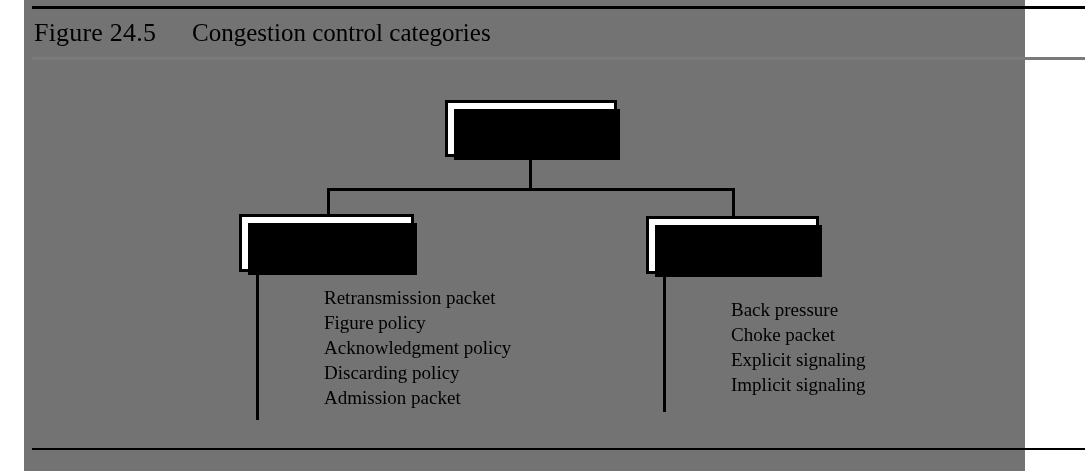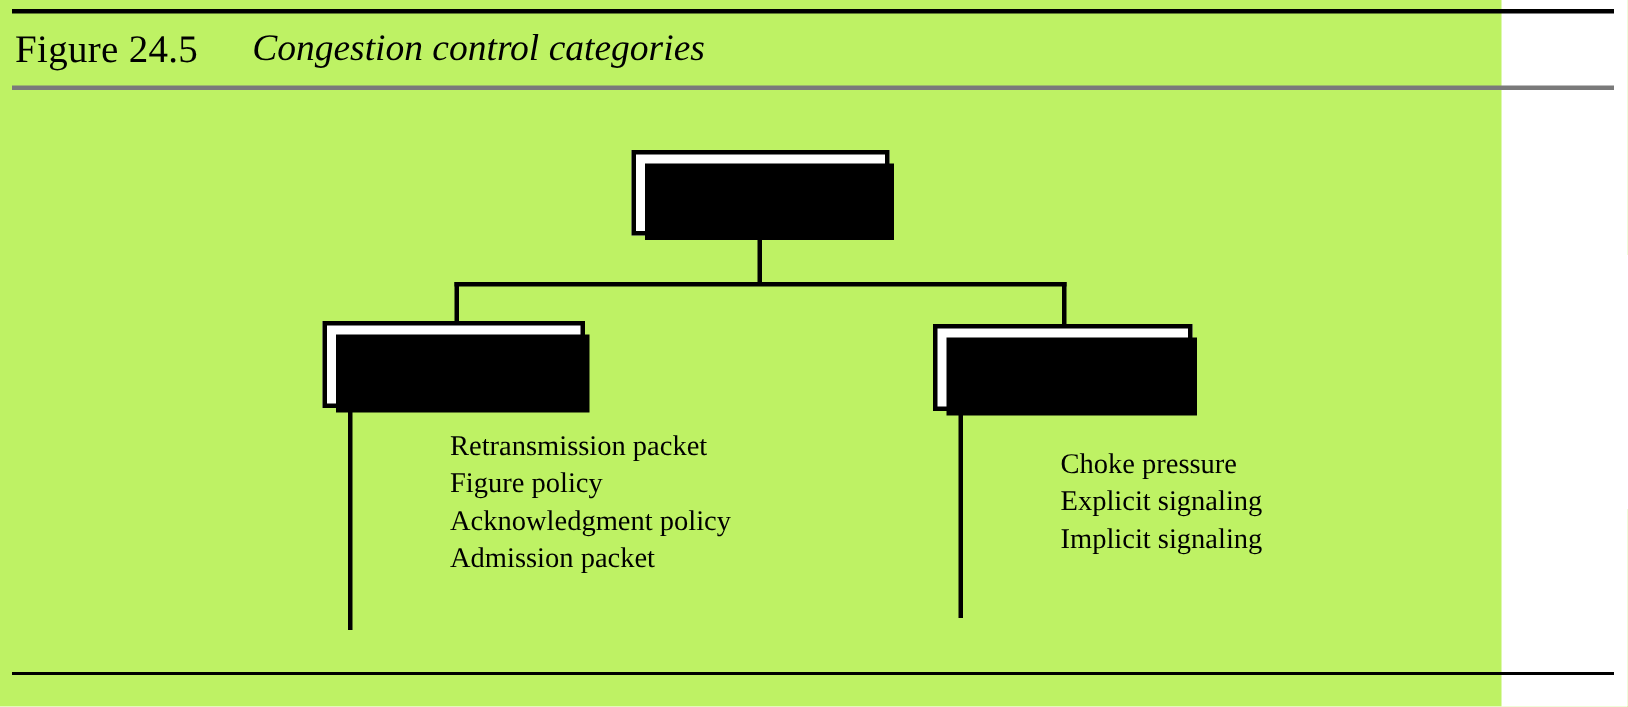--- a/index.html
+++ b/index.html
@@ -12,21 +12,22 @@
     height: 471px;
     overflow: hidden;
     font-family: "Liberation Serif", "DejaVu Serif", serif;
     color: #000000;
   }
 
   #figure-root {
     position: relative;
     width: 1001px;
     height: 471px;
-    background: #bef264;
+    background: #737373;
+    margin-left: 24px;
   }
 
   
   .rule-top {
     position: absolute;
     left: 8px;
     top: 6px;
     width: 1068px;
     height: 3px;
     background: #000000;
@@ -58,21 +59,20 @@
     align-items: center;
     white-space: nowrap;
   }
   .caption-label {
     font-size: 26px;
     font-style: normal;
     letter-spacing: 0.2px;
   }
   .caption-title {
     font-size: 25px;
-    font-style: italic;
     margin-left: 36px;
   }
 
   
   .node-box {
     position: absolute;
     box-sizing: border-box;
     background: #ffffff;
     border: 3px solid #000000;
     display: flex;
@@ -214,24 +214,26 @@
   </div>
 
   <div class="node-box" id="box-closed">
     <span>Closed-loop</span>
   </div>
 
   <div class="item-list" id="list-open">
     <div>Retransmission packet</div>
     <div>Figure policy</div>
     <div>Acknowledgment policy</div>
+    <div>Discarding policy</div>
     <div>Admission packet</div>
   </div>
 
   <div class="item-list" id="list-closed">
-    <div>Choke pressure</div>
+    <div>Back pressure</div>
+    <div>Choke packet</div>
     <div>Explicit signaling</div>
     <div>Implicit signaling</div>
   </div>
 
   <div class="rule-bottom"></div>
 
 </div>
 
 </body></html>

